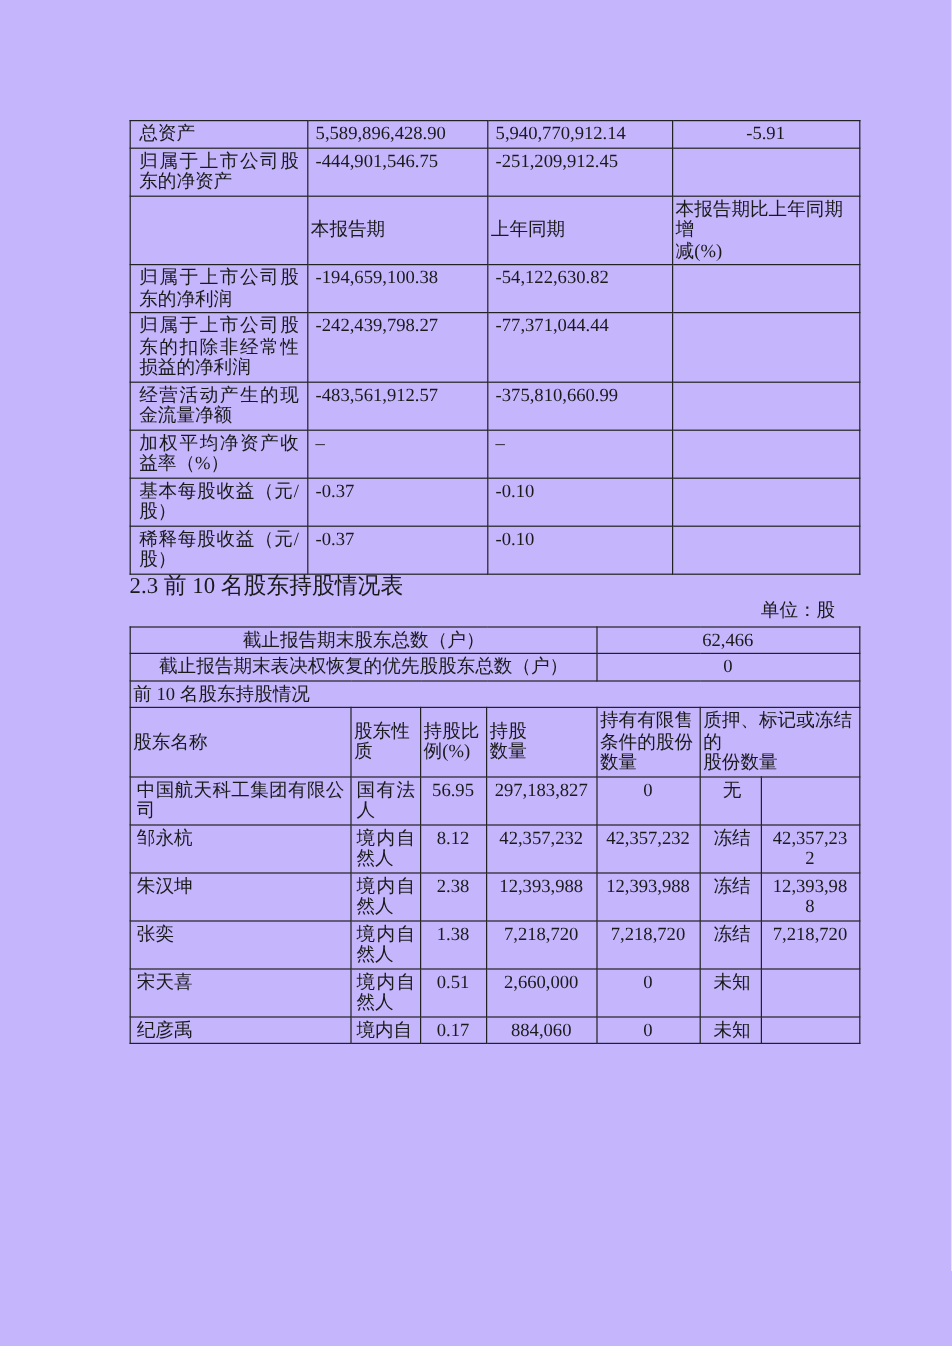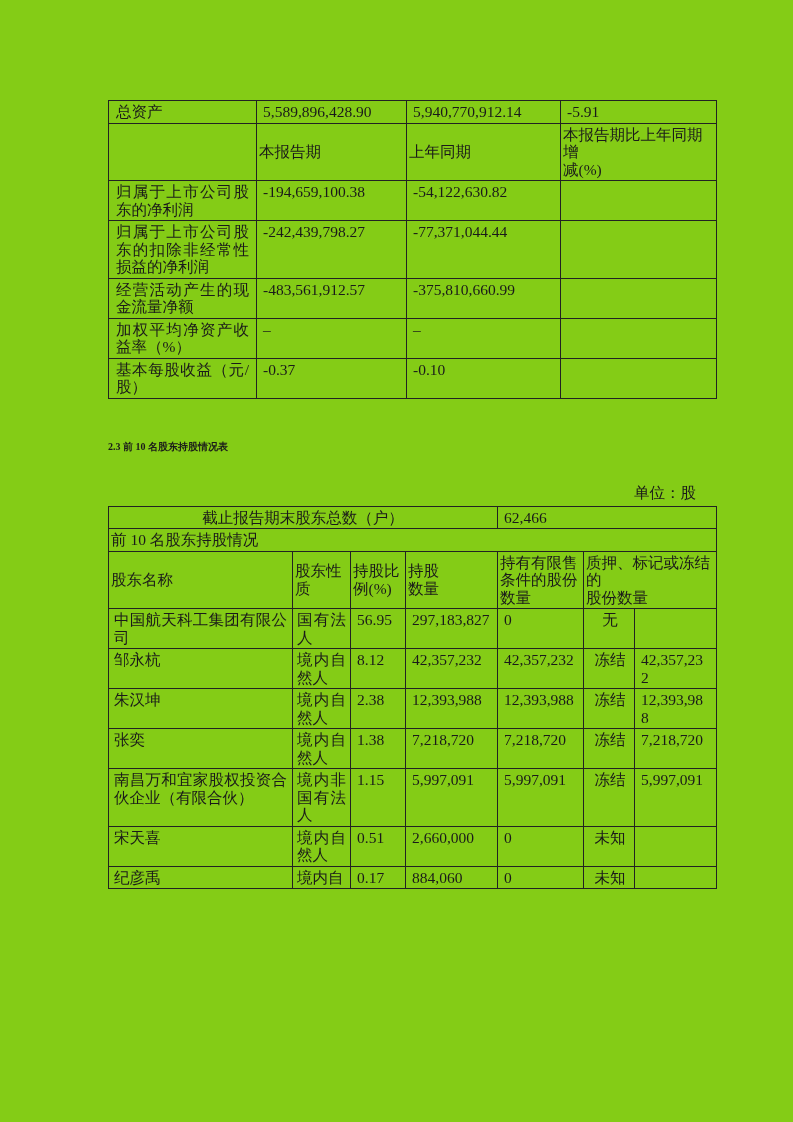--- a/index.html
+++ b/index.html
@@ -6,21 +6,21 @@
     margin: 0;
     padding: 0;
     background: #ffffff;
     font-family: "Liberation Serif", "DejaVu Serif", serif;
     color: #1a1a1a;
   }
   .page {
     position: relative;
     width: 793px;
     height: 1122px;
-    background: #84cc16;
+    background: #c4b5fd;
     overflow: hidden;
   }
   .content {
     position: absolute;
     left: 108px;
     top: 100px;
     width: 608px;
   }
   table {
     border-collapse: collapse;
@@ -40,42 +40,40 @@
   td.lbl {
     text-align: justify;
     padding-left: 7px;
     padding-right: 7px;
   }
   
   td.num {
     padding-right: 10px;
   }
   td.num-sm {
-    text-align: left;
+    text-align: center;
     padding-right: 7px;
   }
   
   td.ctr {
     text-align: left;
     vertical-align: middle;
     white-space: pre-line;
     padding-left: 2px;
     padding-right: 2px;
   }
   td.txt {
     text-align: center;
   }
   .section-title {
-    margin-top: 38px;
-    font-size: 10px;
-    font-weight: bold;
+    font-size: 19px;
+    font-weight: normal;
     line-height: 20px;
   }
   .unit-line {
-    margin-top: 26px;
     margin-bottom: 3px;
     font-size: 15.5px;
     line-height: 20px;
     text-align: right;
     padding-right: 20px;
   }
 </style>
 </head>
 <body>
 
@@ -90,20 +88,26 @@
           <col style="width:156px">
       </colgroup>
       <tbody>
         <tr>
           <td class="lbl">总资产</td>
           <td class="num">5,589,896,428.90</td>
           <td class="num">5,940,770,912.14</td>
           <td class="num-sm">-5.91</td>
         </tr>
         <tr>
+          <td class="lbl">归属于上市公司股东的净资产</td>
+          <td class="num">-444,901,546.75</td>
+          <td class="num">-251,209,912.45</td>
+          <td class="num-sm"></td>
+        </tr>
+        <tr>
           <td class="ctr"></td>
           <td class="ctr">本报告期</td>
           <td class="ctr">上年同期</td>
           <td class="ctr">本报告期比上年同期增
 减(%)</td>
         </tr>
         <tr>
           <td class="lbl">归属于上市公司股东的净利润</td>
           <td class="num">-194,659,100.38</td>
           <td class="num">-54,122,630.82</td>
@@ -122,20 +126,26 @@
           <td class="num-sm"></td>
         </tr>
         <tr>
           <td class="lbl">加权平均净资产收益率（%）</td>
           <td class="num">–</td>
           <td class="num">–</td>
           <td class="num-sm"></td>
         </tr>
         <tr>
           <td class="lbl">基本每股收益（元/股）</td>
+          <td class="num">-0.37</td>
+          <td class="num">-0.10</td>
+          <td class="num-sm"></td>
+        </tr>
+        <tr>
+          <td class="lbl">稀释每股收益（元/股）</td>
           <td class="num">-0.37</td>
           <td class="num">-0.10</td>
           <td class="num-sm"></td>
         </tr>
       </tbody>
     </table>
 
     <div class="section-title">2.3 前 10 名股东持股情况表</div>
 
     <div class="unit-line">单位：股</div>
@@ -147,20 +157,24 @@
           <col style="width:55px">
           <col style="width:92px">
           <col style="width:86px">
           <col style="width:51px">
           <col style="width:82px">
       </colgroup>
       <tbody>
         <tr>
           <td class="txt" colspan="4">截止报告期末股东总数（户）</td>
           <td class="num-sm" colspan="3">62,466</td>
+        </tr>
+        <tr>
+          <td class="txt" colspan="4">截止报告期末表决权恢复的优先股股东总数（户）</td>
+          <td class="num-sm" colspan="3">0</td>
         </tr>
         <tr>
           <td class="ctr" colspan="7">前 10 名股东持股情况</td>
         </tr>
         <tr>
           <td class="ctr">股东名称</td>
           <td class="ctr">股东性
 质</td>
           <td class="ctr">持股比
 例(%)</td>
@@ -202,29 +216,20 @@
         <tr>
           <td class="lbl" style="padding-left:5px;padding-right:5px">张奕</td>
           <td class="lbl" style="padding-left:4px;padding-right:4px">境内自然人</td>
           <td class="num-sm">1.38</td>
           <td class="num-sm">7,218,720</td>
           <td class="num-sm">7,218,720</td>
           <td class="txt" style="padding-left:4px;padding-right:2px">冻结</td>
           <td class="num-sm">7,218,720</td>
         </tr>
         <tr>
-          <td class="lbl" style="padding-left:5px;padding-right:5px">南昌万和宜家股权投资合伙企业（有限合伙）</td>
-          <td class="lbl" style="padding-left:4px;padding-right:4px">境内非国有法人</td>
-          <td class="num-sm">1.15</td>
-          <td class="num-sm">5,997,091</td>
-          <td class="num-sm">5,997,091</td>
-          <td class="txt" style="padding-left:4px;padding-right:2px">冻结</td>
-          <td class="num-sm">5,997,091</td>
-        </tr>
-        <tr>
           <td class="lbl" style="padding-left:5px;padding-right:5px">宋天喜</td>
           <td class="lbl" style="padding-left:4px;padding-right:4px">境内自然人</td>
           <td class="num-sm">0.51</td>
           <td class="num-sm">2,660,000</td>
           <td class="num-sm">0</td>
           <td class="txt" style="padding-left:4px;padding-right:2px">未知</td>
           <td class="num-sm"></td>
         </tr>
         <tr>
           <td class="lbl" style="padding-left:5px;padding-right:5px">纪彦禹</td>

